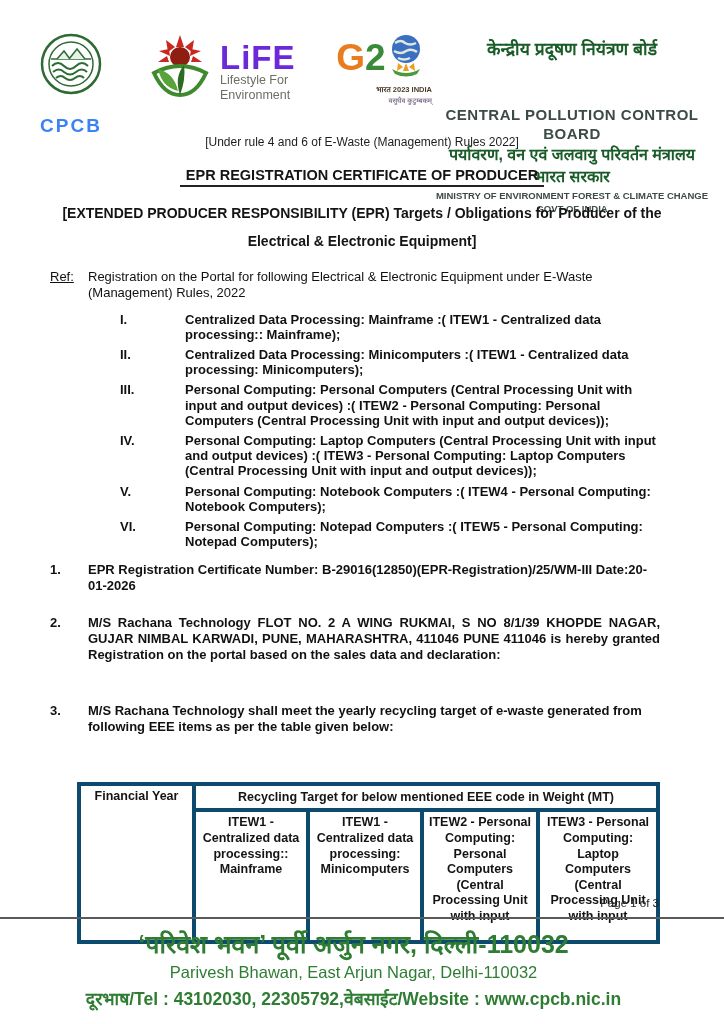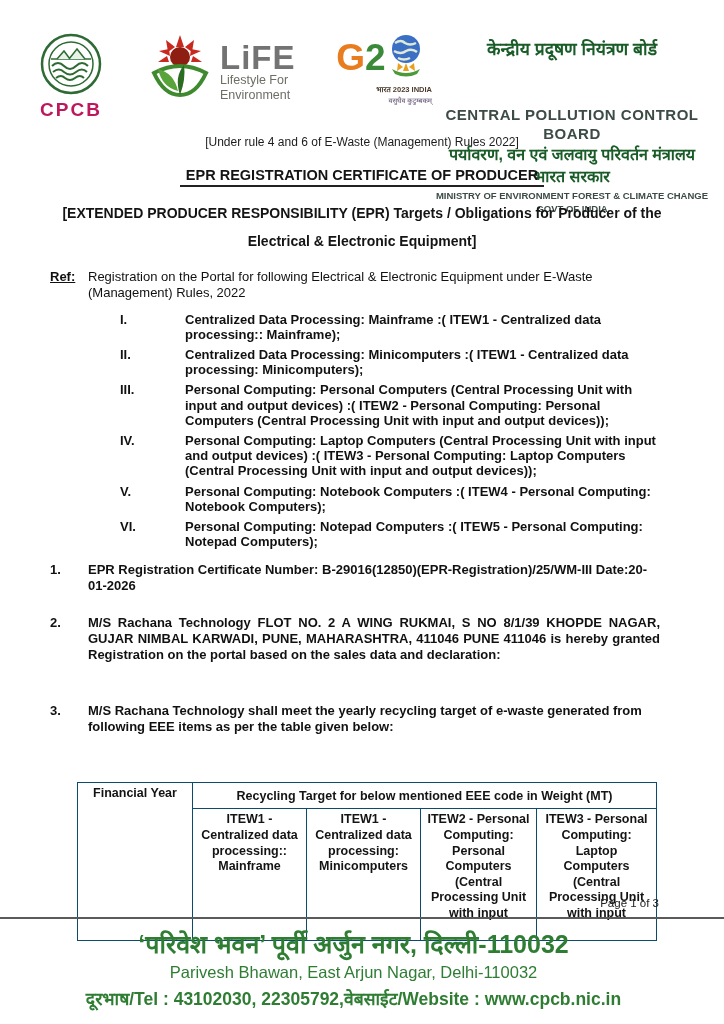--- a/index.html
+++ b/index.html
@@ -17,25 +17,25 @@
   
   .letterhead {
     display: flex;
     align-items: flex-start;
     padding: 33px 8px 0 30px;
     height: 118px;
   }
   .cpcb-logo { width: 82px; text-align: center; }
   .cpcb-logo .cpcb-text {
     font-weight: bold; font-size: 19px; letter-spacing: 2px;
-    color: #be185d; margin-top: 0;
+    color: #3b82f6; margin-top: 16px;
   }
   .life-logo { display: flex; align-items: center; margin-left: 32px; width: 172px; }
   .life-text { margin-left: 4px; }
-  .life-title { font-weight: bold; font-size: 33px; line-height: 0.95; color: #737373; letter-spacing: 1px; }
+  .life-title { font-weight: bold; font-size: 33px; line-height: 0.95; color: #6d28d9; letter-spacing: 1px; }
   .life-sub { font-size: 12.5px; color: #6d6e64; line-height: 1.15; }
   .g20-logo { margin-left: 14px; width: 102px; text-align: right; }
   .g20-row { display: flex; align-items: center; justify-content: center; }
   .g20-g2 { font-weight: bold; font-size: 37px; line-height: 1; }
   .g20-g { color: #e87c1e; }
   .g20-two { color: #3a8a3a; }
   .g20-small1 { font-size: 7.5px; color: #4a3b2a; font-weight: bold; margin-top: 3px; }
   .g20-small2 { font-size: 7px; color: #5a4a6a; margin-top: 2px; }
   .org-block { flex: 1; text-align: center; padding-top: 6px; padding-right: 4px; }
   .org-hindi-name { font-size: 17.5px; font-weight: bold; color: #1a5c28; line-height: 1.25; }
@@ -50,21 +50,21 @@
     display: inline-block;
     font-size: 14.5px; font-weight: bold; color: #141414;
     border-bottom: 2px solid #222; padding: 0 6px 2px 6px;
   }
   .doc-subtitle {
     width: 660px; margin: 12px auto 0 auto;
     text-align: center; font-weight: bold; font-size: 14px; line-height: 2.0;
     color: #141414;
   }
   .ref-row { display: flex; margin: 14px 64px 0 50px; font-size: 13px; line-height: 1.25; }
-  .ref-label { width: 38px; flex: none; font-weight: bold; text-decoration: underline; }
+  .ref-label { width: 38px; flex: none; font-weight: normal; text-decoration: underline; }
   .ref-text { flex: 1; }
 
   .equip-list { margin: 10px 60px 0 120px; list-style: none; }
   .equip-item { display: flex; font-size: 13px; font-weight: bold; line-height: 1.17; margin-bottom: 5px; }
   .equip-numeral { width: 65px; flex: none; }
   .equip-text { flex: 1; }
 
   .num-item { display: flex; margin: 0 64px 0 50px; font-size: 13px; font-weight: bold; line-height: 1.22; }
   .num-label { width: 38px; flex: none; }
   .num-text { flex: 1; }
@@ -74,21 +74,21 @@
   .num-item.item-3 { margin-top: 40px; }
 
   
   .target-table {
     border-collapse: collapse;
     margin: 48px 0 0 77px;
     table-layout: fixed;
     width: 579px;
   }
   .target-table td, .target-table th {
-    border: 1px solid #0c4a6e;
+    border: 4px solid #0c4a6e;
     font-size: 12.5px; font-weight: bold;
     text-align: center; color: #141414;
     padding: 3px 4px;
   }
   .th-fy { vertical-align: top; padding-top: 5px; }
   .th-span { height: 26px; }
   .th-sub { vertical-align: top; height: 132px; line-height: 1.25; overflow: hidden; }
 
   .page-indicator {
     position: absolute; right: 65px; top: 897px;

